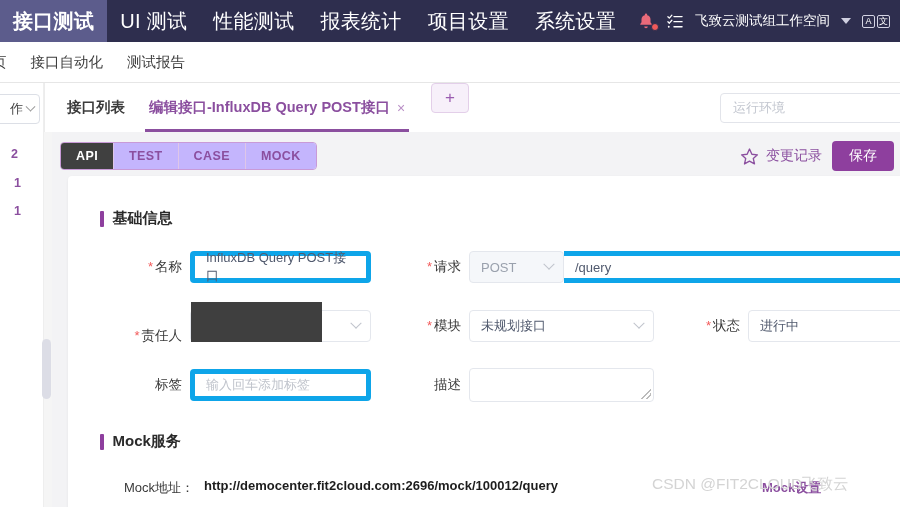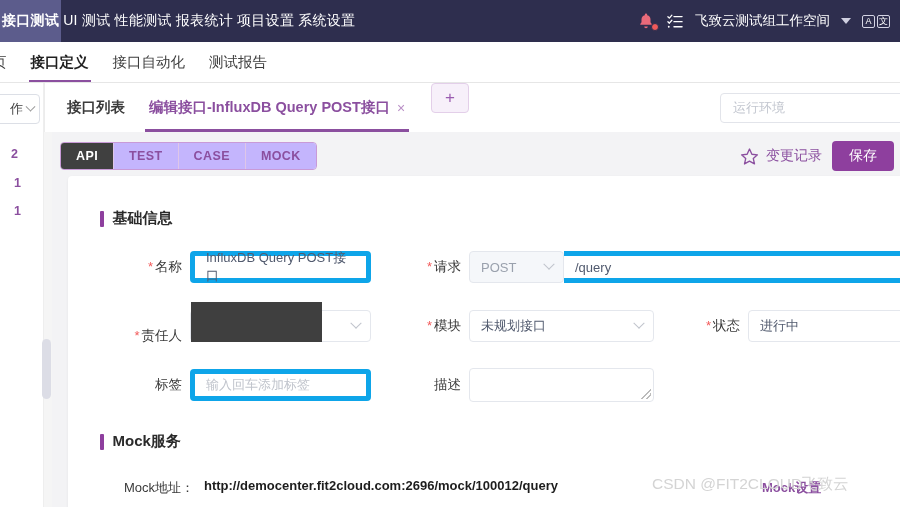--- a/index.html
+++ b/index.html
@@ -12,22 +12,22 @@
   }
   .app { position: relative; width: 900px; height: 507px; background:#f5f5f5; }
 
   
   .topnav {
     position:absolute; left:0; top:0; width:900px; height:42px;
     background:#2e2e4e; display:flex; align-items:stretch;
   }
   .topnav-left { display:flex; align-items:stretch; }
   .nav-item {
-    display:flex; align-items:center; padding:0 2px;
-    color:#ffffff; font-size:14px; letter-spacing:.3px;
+    display:flex; align-items:center; padding:0 13px;
+    color:#ffffff; font-size:20px; letter-spacing:.3px;
     white-space:nowrap; cursor:pointer;
   }
   .nav-item.active { background:#5c5c8c; font-weight:bold; }
   .topnav-right {
     margin-left:auto; display:flex; align-items:center; gap:11px;
     padding-right:10px; color:#ffffff;
   }
   .bell-wrap { position:relative; width:18px; height:18px; }
   .dot-badge {
     position:absolute; right:-4px; bottom:-1px;
@@ -261,23 +261,20 @@
       <div class="lang-box">
         <div class="lang-sq">A</div>
         <div class="lang-sq">文</div>
       </div>
     </div>
   </div>
 
   <div class="subnav">
     <div class="subnav-item clipped">
       <span>页</span>
-    </div>
-    <div class="subnav-item active">
-      <span>接口定义</span>
     </div>
     <div class="subnav-item">
       <span>接口自动化</span>
     </div>
     <div class="subnav-item">
       <span>测试报告</span>
     </div>
   </div>
 
   <div class="rail">

